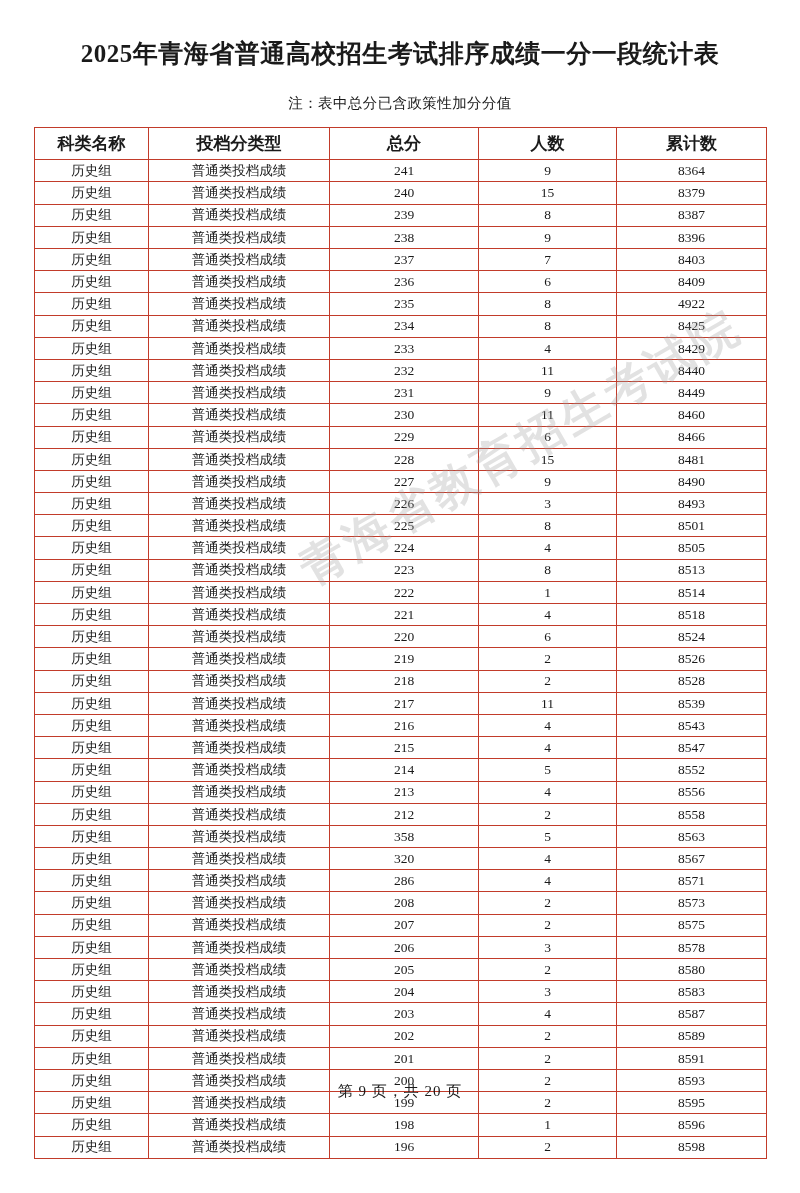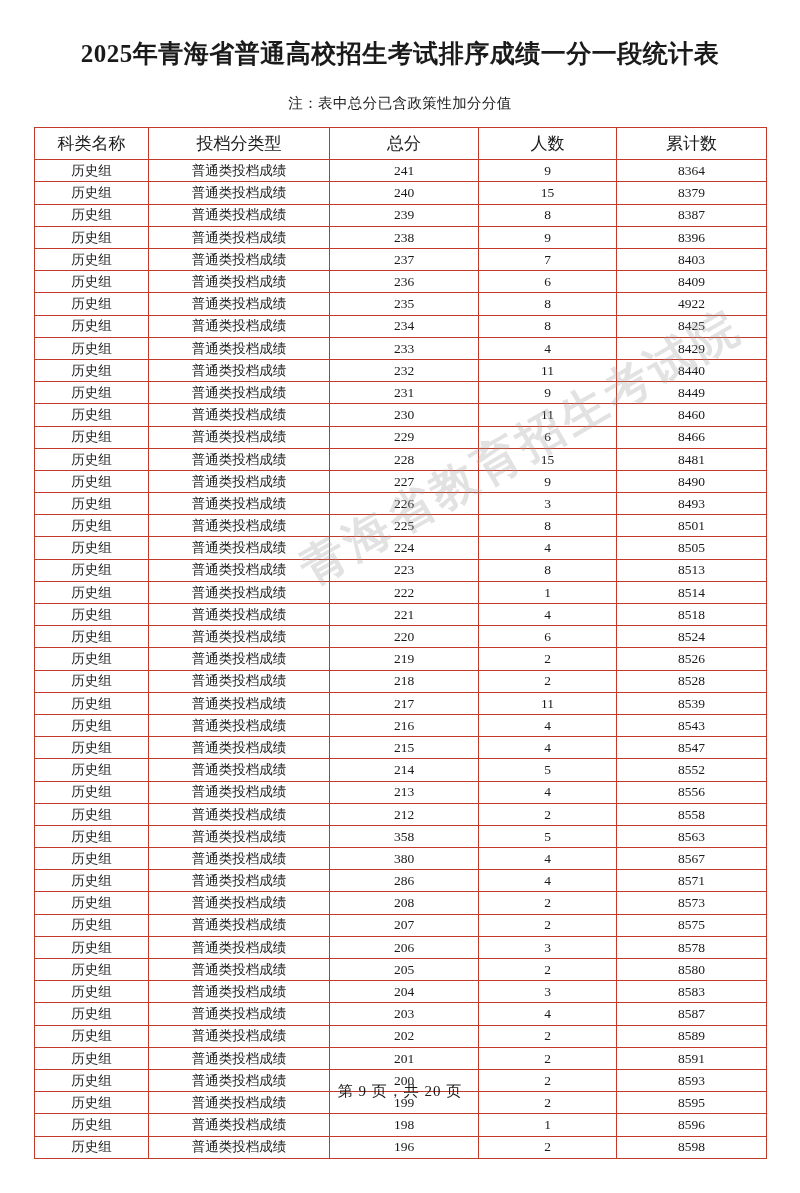--- a/index.html
+++ b/index.html
@@ -48,21 +48,21 @@
   }
   table.score-table th,
   table.score-table td {
     border: 1px solid #c23b2a;
     text-align: center;
     font-family: "Liberation Serif", "DejaVu Serif", serif;
     color: #1a1a1a;
   }
   table.score-table th {
     font-size: 17px;
-    font-weight: normal;
+    font-weight: bold;
     height: 31px;
     padding: 0;
   }
   table.score-table td {
     font-size: 13.5px;
     height: 21.2px;
     padding: 0;
     line-height: 1;
   }
   col.c1 { width: 114px; }
@@ -340,21 +340,21 @@
         <tr>
           <td>历史组</td>
           <td>普通类投档成绩</td>
           <td>358</td>
           <td>5</td>
           <td>8563</td>
         </tr>
         <tr>
           <td>历史组</td>
           <td>普通类投档成绩</td>
-          <td>380</td>
+          <td>320</td>
           <td>4</td>
           <td>8567</td>
         </tr>
         <tr>
           <td>历史组</td>
           <td>普通类投档成绩</td>
           <td>286</td>
           <td>4</td>
           <td>8571</td>
         </tr>

